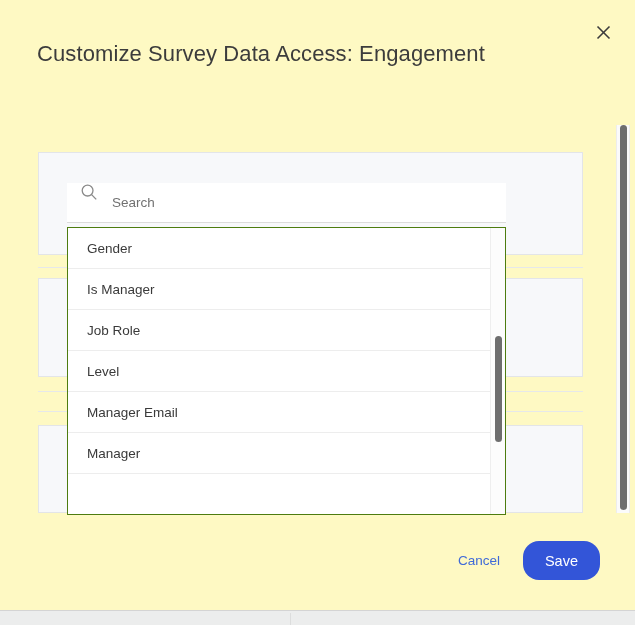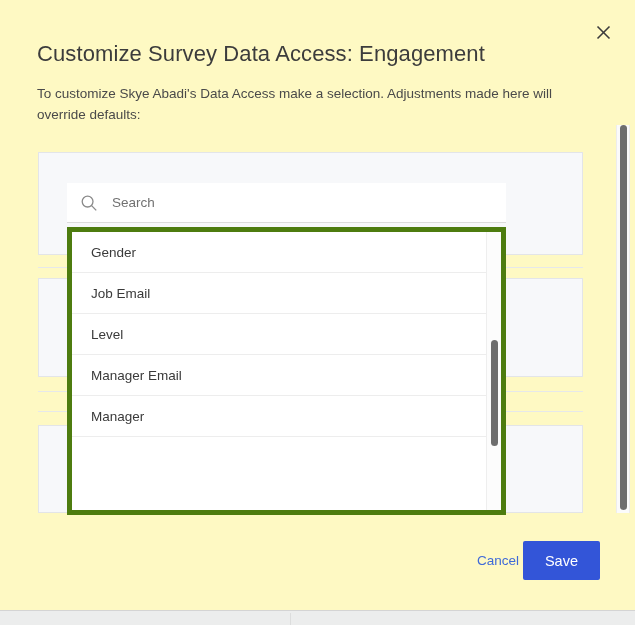--- a/index.html
+++ b/index.html
@@ -151,21 +151,20 @@
     top: 183px;
     width: 439px;
     z-index: 20;
   }
   .search-box {
     position: relative;
     height: 39px;
     background: #ffffff;
     border-bottom: 1px solid #dcdcdc;
     display: flex;
-    align-items: center;
   }
   .search-icon {
     width: 18px;
     height: 18px;
     margin-left: 13px;
     margin-right: 14px;
     flex: none;
     color: #8a8a8a;
   }
   .search-icon svg { display: block; }
@@ -184,21 +183,21 @@
     color: #717171;
     opacity: 1;
   }
 
   .dropdown {
     position: relative;
     margin-top: 4px;
     width: 439px;
     height: 288px;
     background: #ffffff;
-    border: 5px solid #4d7c0f;
+    border: 1px solid #4d7c0f;
     box-sizing: border-box;
     overflow: hidden;
   }
   .dropdown-list {
     position: absolute;
     left: 0; top: 0;
     width: 423px;
   }
   .dropdown-item {
     height: 41px;
@@ -235,34 +234,35 @@
     cursor: pointer;
   }
 
   
   .modal-footer {
     position: absolute;
     right: 35px;
     top: 541px;
     display: flex;
     align-items: center;
+    gap: 19px;
   }
   .btn-cancel {
     background: transparent;
     border: none;
     font-family: "Liberation Sans", sans-serif;
     font-size: 13.5px;
     color: #3f6ad8;
     cursor: pointer;
     padding: 6px 4px;
   }
   .btn-save {
     background: #3355d8;
     border: none;
-    border-radius: 2px;
+    border-radius: 16px;
     color: #ffffff;
     font-family: "Liberation Sans", sans-serif;
     font-size: 14.5px;
     padding: 0 22px;
     height: 39px;
     cursor: pointer;
   }
 </style>
 </head>
 <body>
@@ -272,21 +272,20 @@
   <button class="close-btn">
     <span>
       <svg width="15" height="15" viewBox="0 0 15 15" aria-hidden="true">
         <line x1="1.5" y1="1.5" x2="13.5" y2="13.5" stroke="#3c3c3c" stroke-width="1.6"></line>
         <line x1="13.5" y1="1.5" x2="1.5" y2="13.5" stroke="#3c3c3c" stroke-width="1.6"></line>
       </svg>
     </span>
   </button>
 
   <div class="modal-title">Customize Survey Data Access: Engagement</div>
-  <div class="modal-subtitle">To customize Skye Abadi's Data Access make a selection. Adjustments made here will override defaults:</div>
 
   <div class="modal-body">
     <div class="panel panel-a"></div>
     <div class="divider-line divider-1"></div>
     <div class="panel panel-b"></div>
     <div class="divider-line divider-2"></div>
     <div class="divider-line divider-3"></div>
     <div class="panel panel-c"></div>
   </div>
 
@@ -302,21 +301,22 @@
           <circle cx="7.6" cy="7.6" r="5.4" fill="none" stroke="currentColor" stroke-width="1.3"></circle>
           <line x1="11.6" y1="11.6" x2="16.2" y2="16.4" stroke="currentColor" stroke-width="1.3"></line>
         </svg>
       </span>
       <input class="search-input" type="text" placeholder="Search" style="">
     </div>
 
     <div class="dropdown">
       <div class="dropdown-list">
         <div class="dropdown-item">Gender</div>
-        <div class="dropdown-item">Job Email</div>
+        <div class="dropdown-item">Is Manager</div>
+        <div class="dropdown-item">Job Role</div>
         <div class="dropdown-item">Level</div>
         <div class="dropdown-item">Manager Email</div>
         <div class="dropdown-item">Manager</div>
       </div>
       <div class="dropdown-scrollbar">
         <div class="thumb"></div>
       </div>
     </div>
   </div>
 

